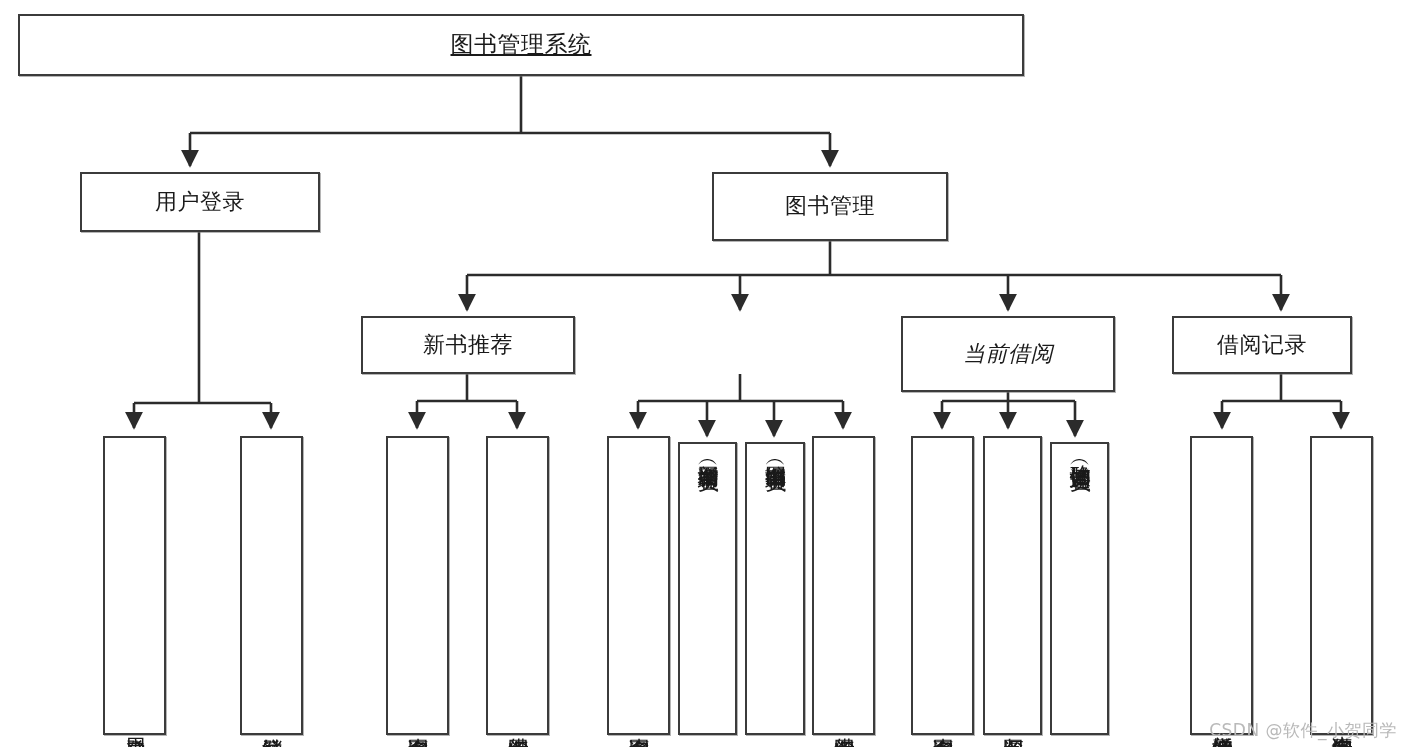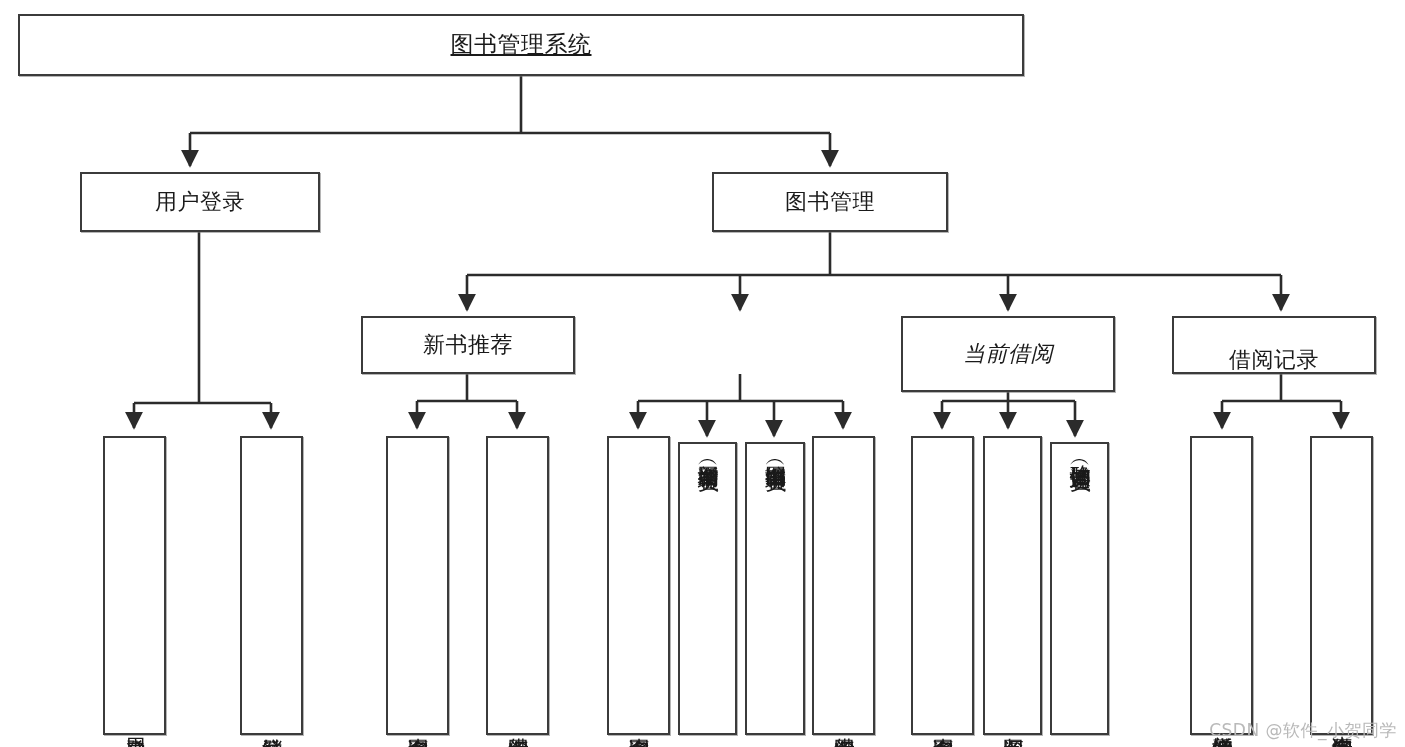--- a/index.html
+++ b/index.html
@@ -138,31 +138,31 @@
     </g>
   </svg>
 
   <div class="node horizontal root" style="left:18px; top:14px; width:1006px; height:62px;">
     <span class="node-label">图书管理系统</span>
   </div>
 
   <div class="node horizontal" style="left:80px; top:172px; width:240px; height:60px;">
     <span class="node-label">用户登录</span>
   </div>
-  <div class="node horizontal" style="left:712px; top:172px; width:236px; height:60px;font-family:Liberation Serif, serif;">
+  <div class="node horizontal" style="left:712px; top:172px; width:236px; height:69px;font-family:Liberation Serif, serif;">
     <span class="node-label">图书管理</span>
   </div>
 
   <div class="node horizontal" style="left:361px; top:316px; width:214px; height:58px;">
     <span class="node-label">新书推荐</span>
   </div>
   <div class="node horizontal" style="left:901px; top:316px; width:214px; height:76px;font-style:italic;">
     <span class="node-label">当前借阅</span>
   </div>
-  <div class="node horizontal" style="left:1172px; top:316px; width:204px; height:58px;align-items:flex-end;">
+  <div class="node horizontal" style="left:1172px; top:316px; width:180px; height:58px;">
     <span class="node-label">借阅记录</span>
   </div>
 
   <div class="node vertical" style="left:103px; top:436px; width:63px; height:299px;">
     <span class="node-label">用户登录</span>
   </div>
   <div class="node vertical" style="left:240px; top:436px; width:63px; height:299px;">
     <span class="node-label">注销登录</span>
   </div>
 

